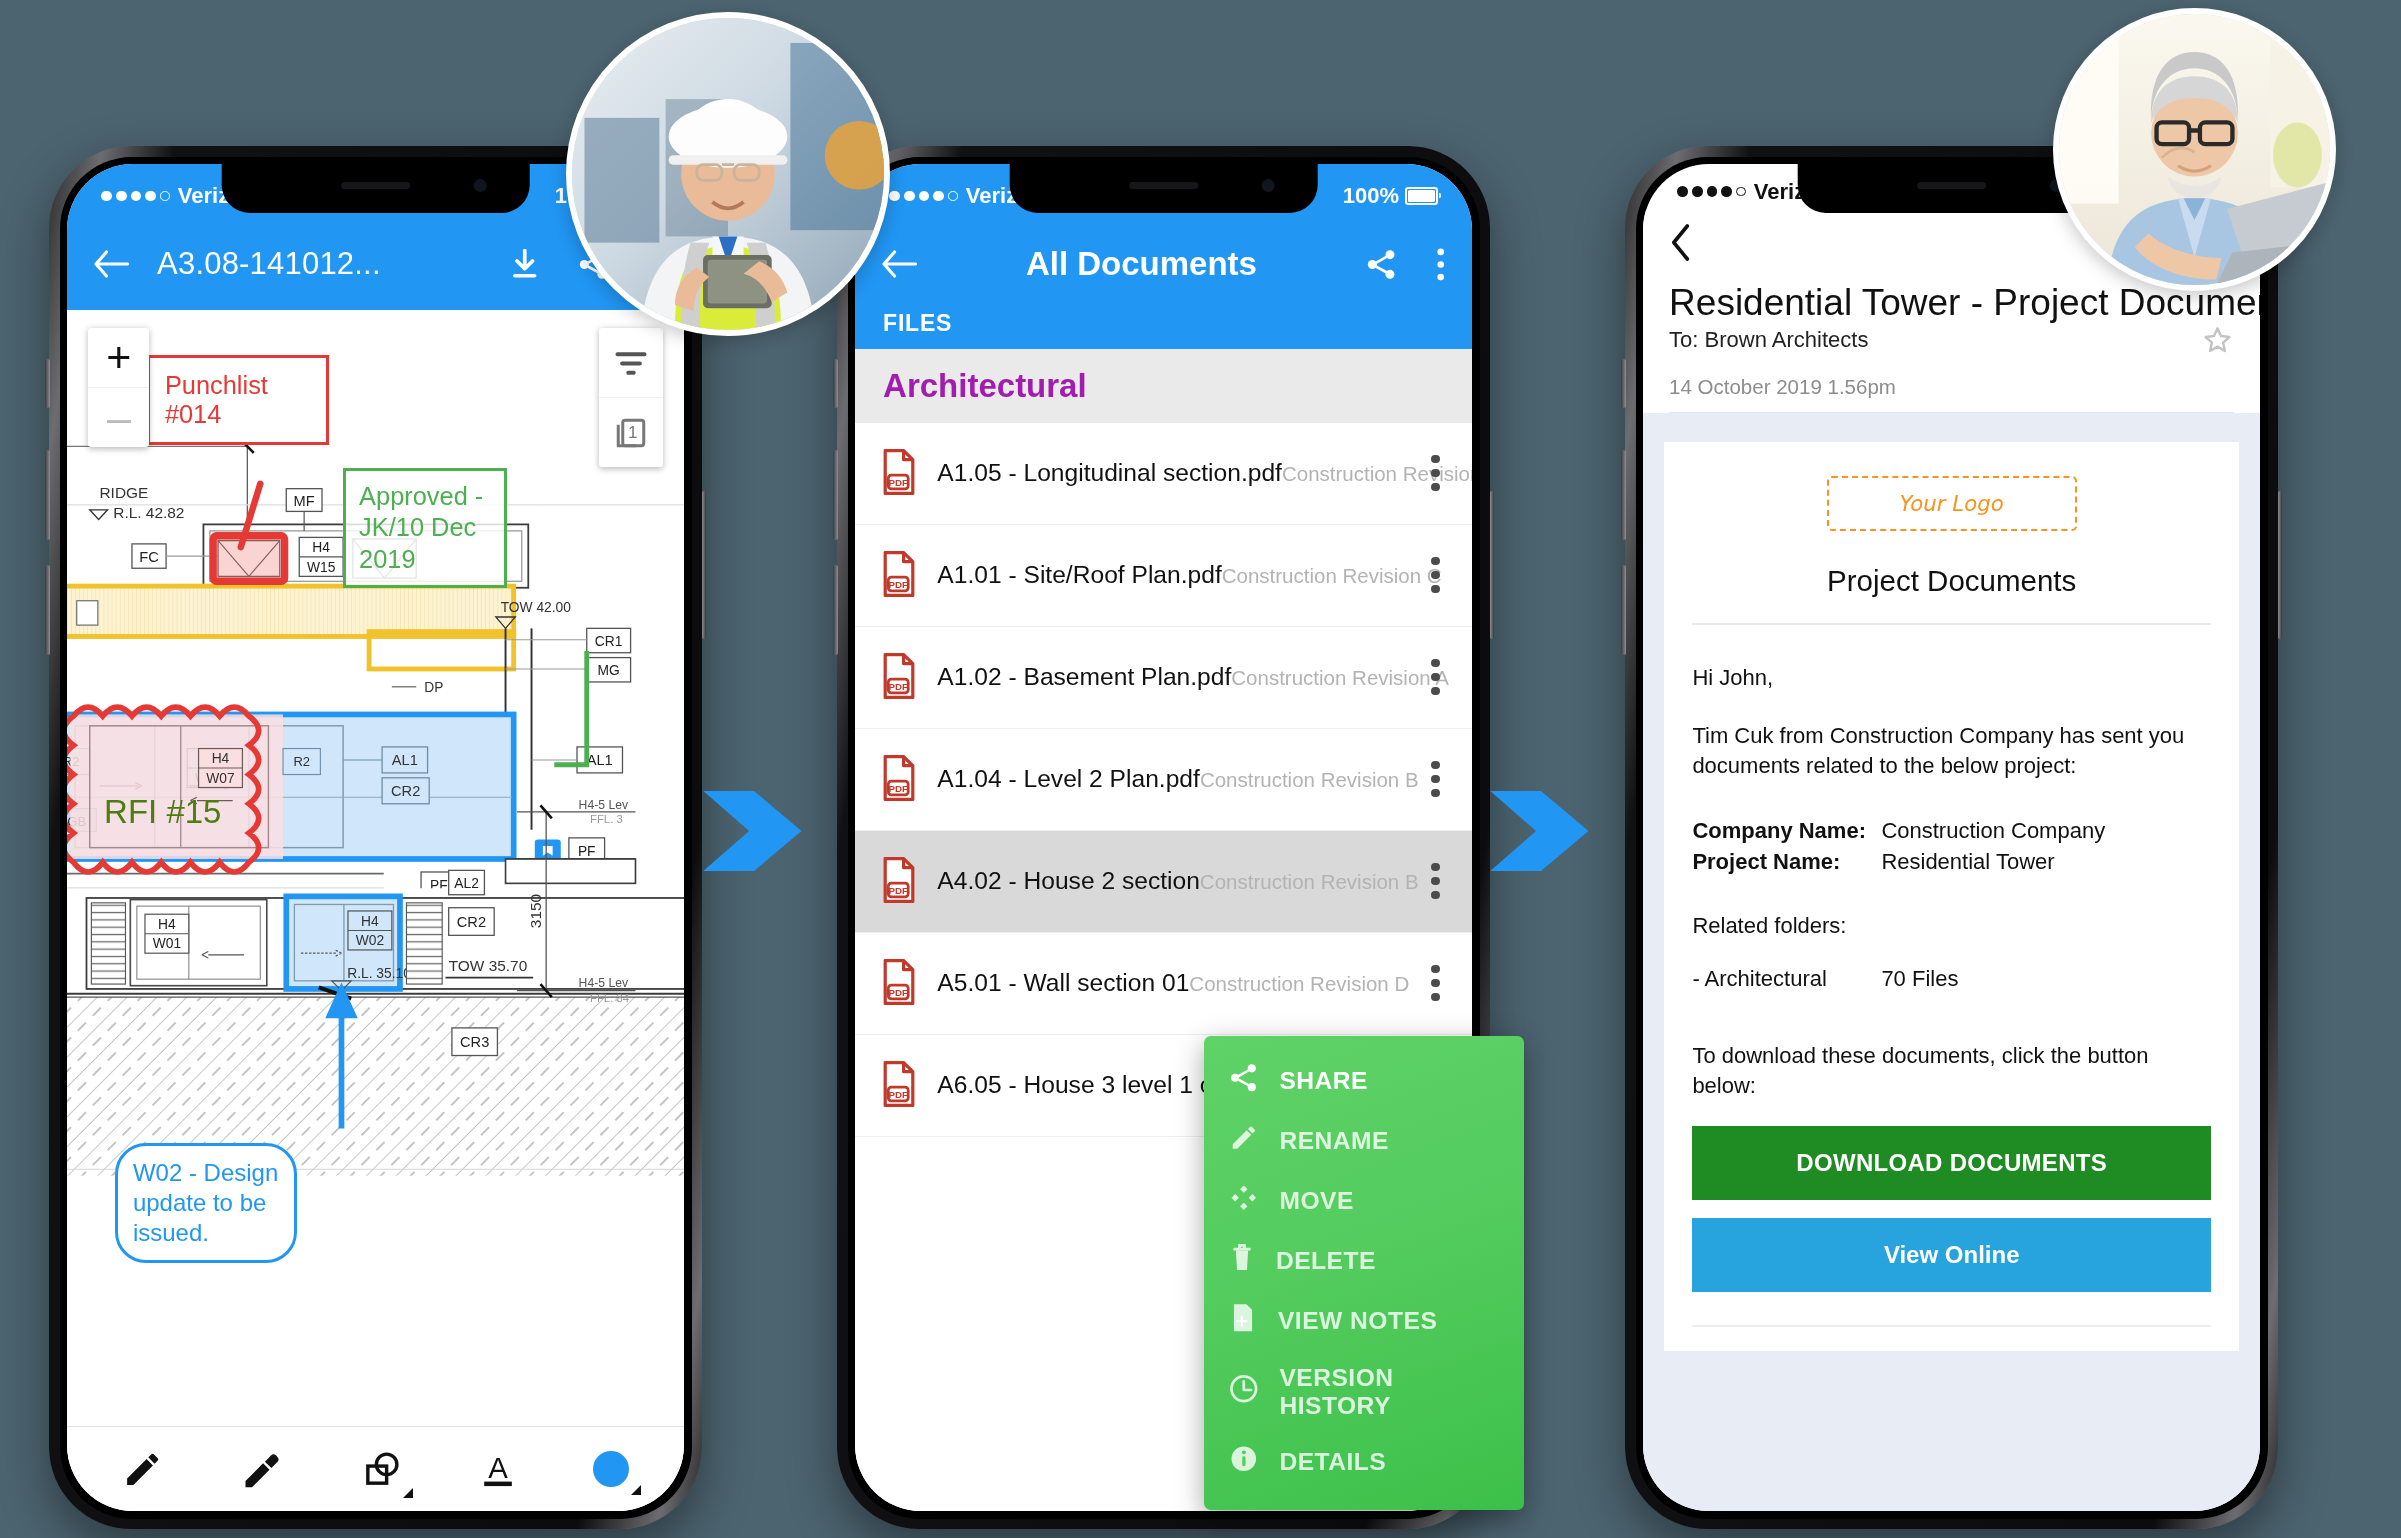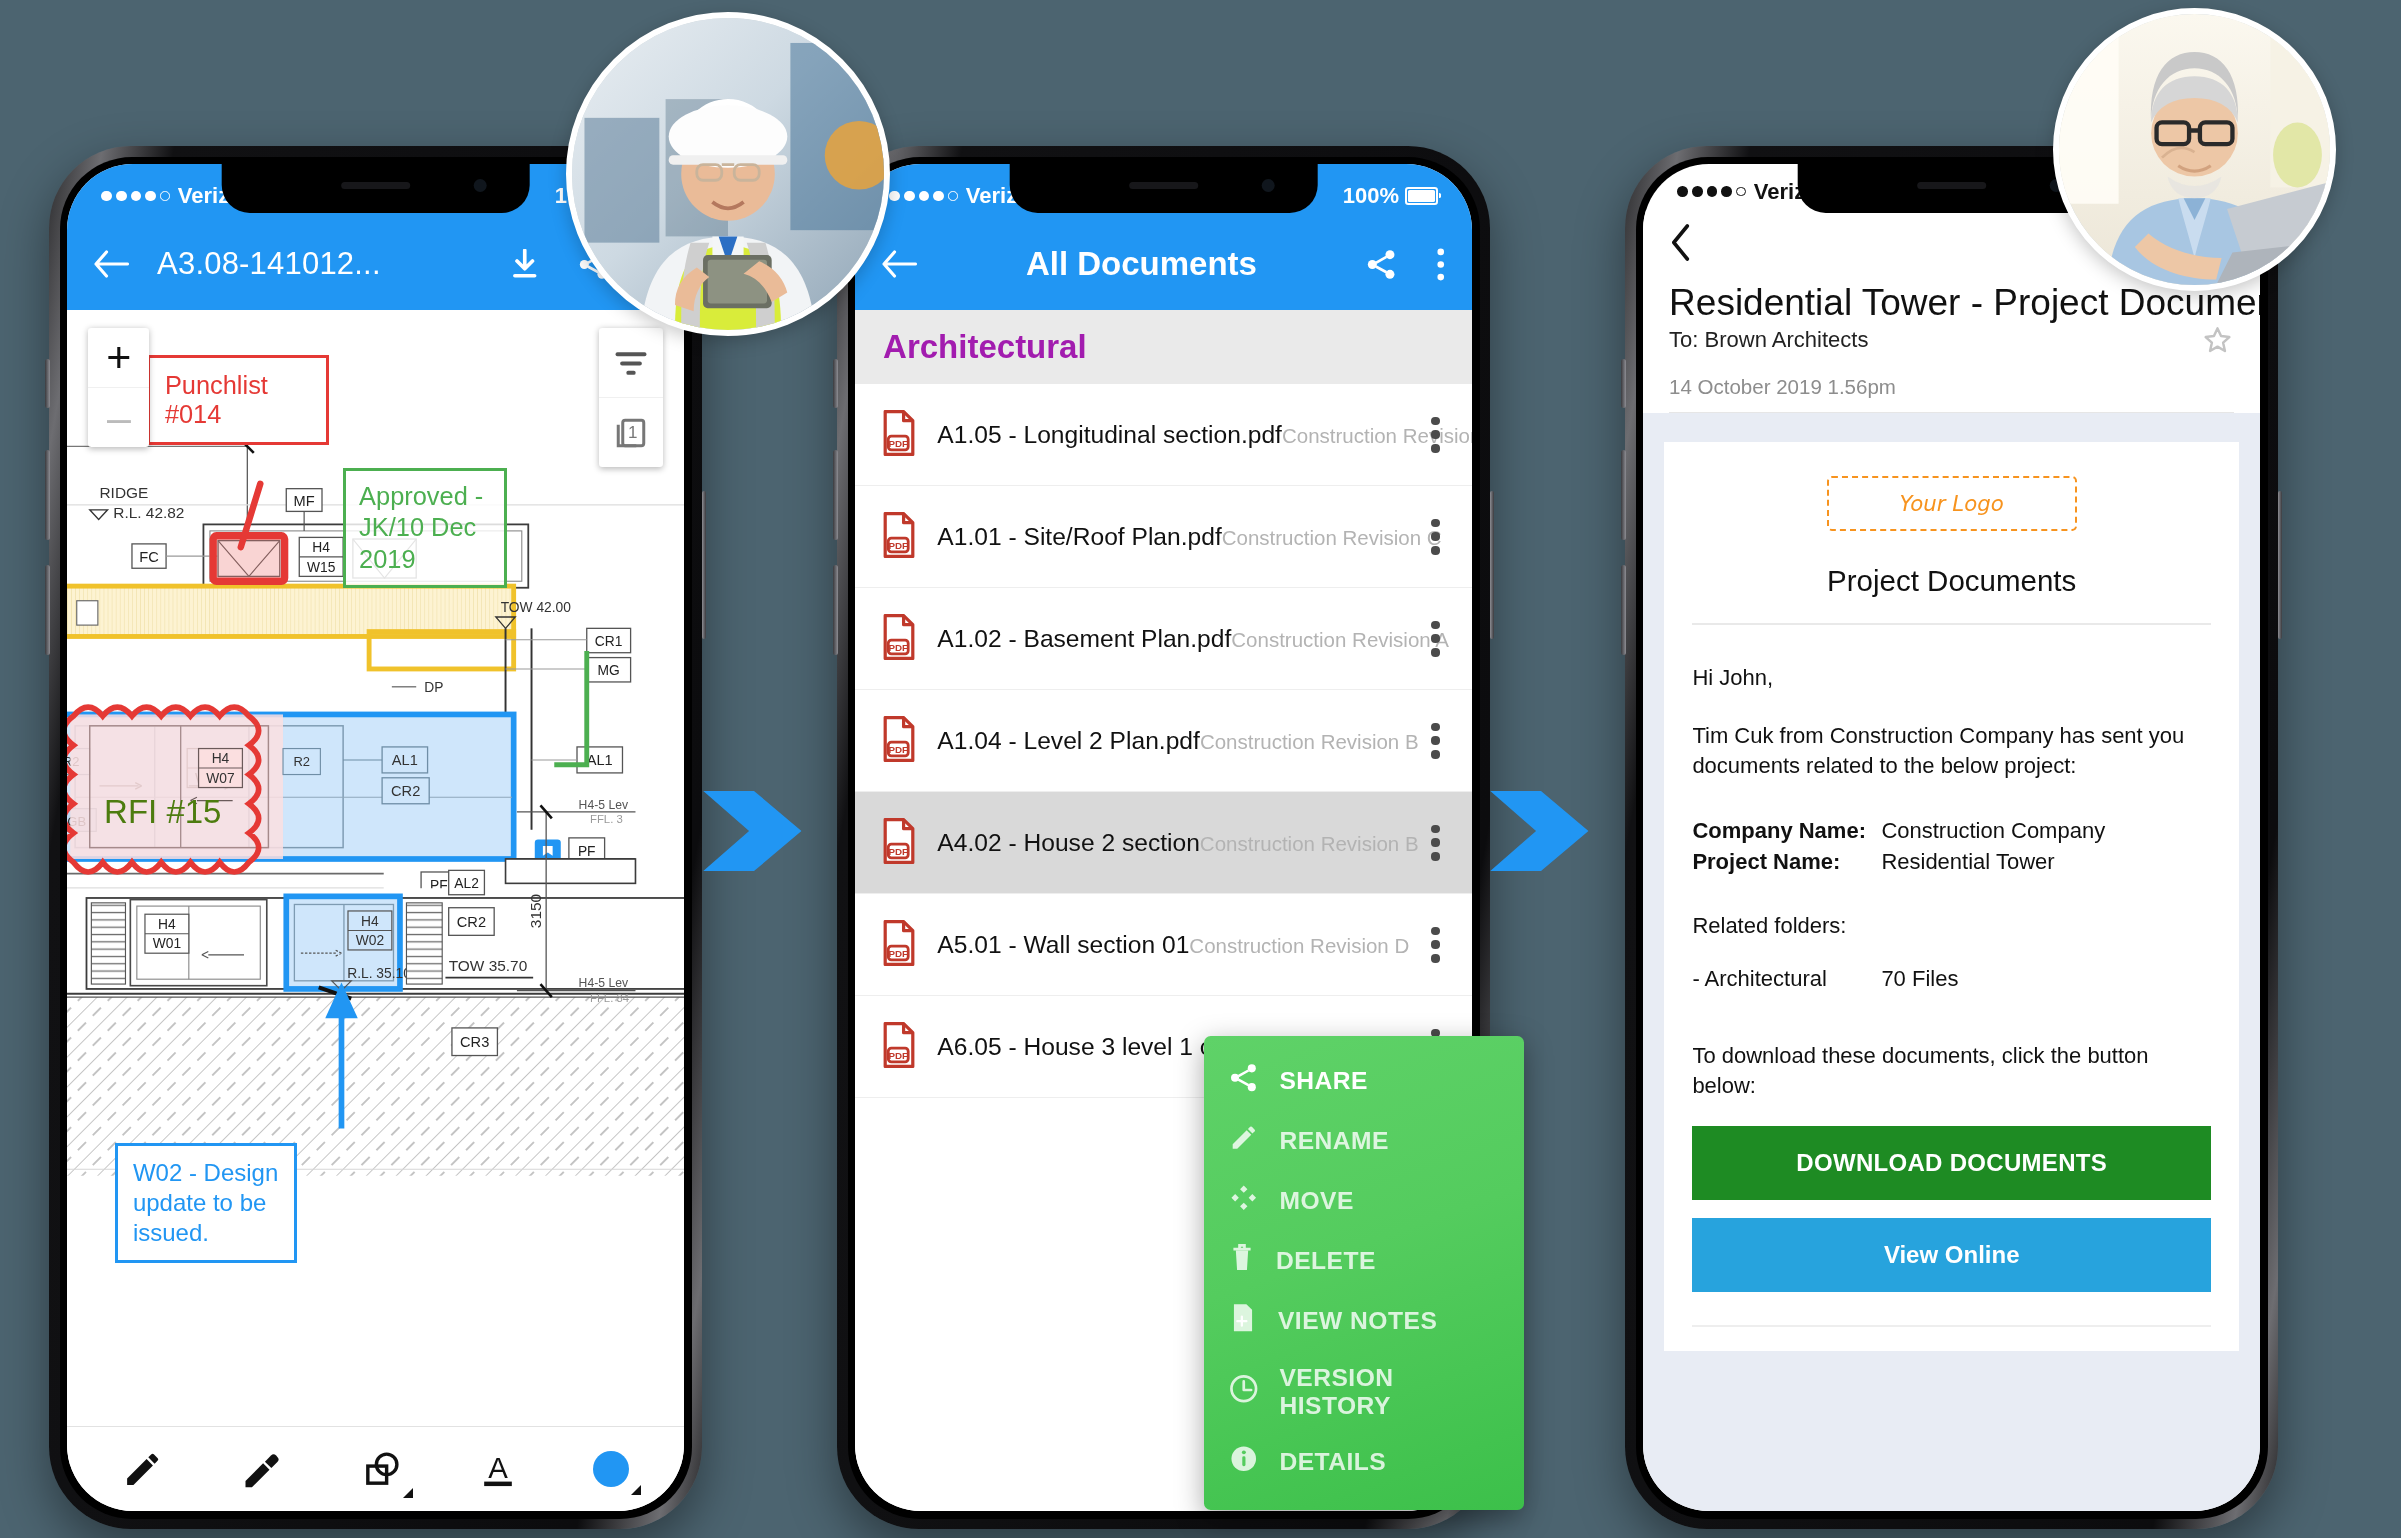--- a/index.html
+++ b/index.html
@@ -369,21 +369,21 @@
           <polygon points="338,828 318,872 358,872" fill="#2196f3"></polygon>
         </svg>
 
         <div class="callout red" style="left:80px;top:45px;width:182px;padding:13px 14.8px;font-size:25.4px;">
           <span>Punchlist #014</span>
         </div>
         <div class="callout green" style="left:276px;top:158px;width:164px;padding:9.8px 13px;font-size:25.4px;line-height:1.24;">
           <span>Approved - JK/10 Dec 2019</span>
         </div>
         <div style="position:absolute;left:37px;top:483px;font-size:33px;color:#4d7c0f;z-index:10;">RFI #15</div>
-        <div class="callout blue" style="left:48px;top:833px;width:182px;padding:11.5px 14.8px;font-size:24px;line-height:1.26;">
+        <div class="callout blue" style="left:48px;top:833px;width:182px;padding:11.5px 14.8px;font-size:24px;line-height:1.26;border-radius:31px;">
           <span>W02 - Design update to be issued.</span>
         </div>
 
         <div class="zoomctl">
           <div>+</div>
           <div class="zminus">–</div>
         </div>
 
         <div class="rightctl">
           <div>
@@ -494,20 +494,21 @@
               </svg>
           </span>
           <span class="ic">
             <svg width="11.5" height="33" viewBox="0 0 8 34">
                 <circle cx="4" cy="4" r="3.4" fill="#fff"></circle>
                 <circle cx="4" cy="17" r="3.4" fill="#fff"></circle>
                 <circle cx="4" cy="30" r="3.4" fill="#fff"></circle>
               </svg>
           </span>
         </div>
+        <div class="tabrow">FILES</div>
       </div>
 
       <div style="flex:1;overflow:hidden;background:#fff;">
         <div class="sectionhdr">Architectural</div>
         <div class="filelist" id="filelist">
             <div class="filerow">
               <span><svg width="38" height="46" viewBox="0 0 24 30">
                   <path d="M3 1h12l6 6v22H3z" fill="#fff" stroke="#c0392b" stroke-width="2.1" stroke-linejoin="round"></path>
                   <path d="M15 1v6h6" fill="none" stroke="#c0392b" stroke-width="2.1" stroke-linejoin="round"></path>
                   <rect x="5" y="17" width="13" height="9" rx="2" fill="#fff" stroke="#c0392b" stroke-width="1.8"></rect>

